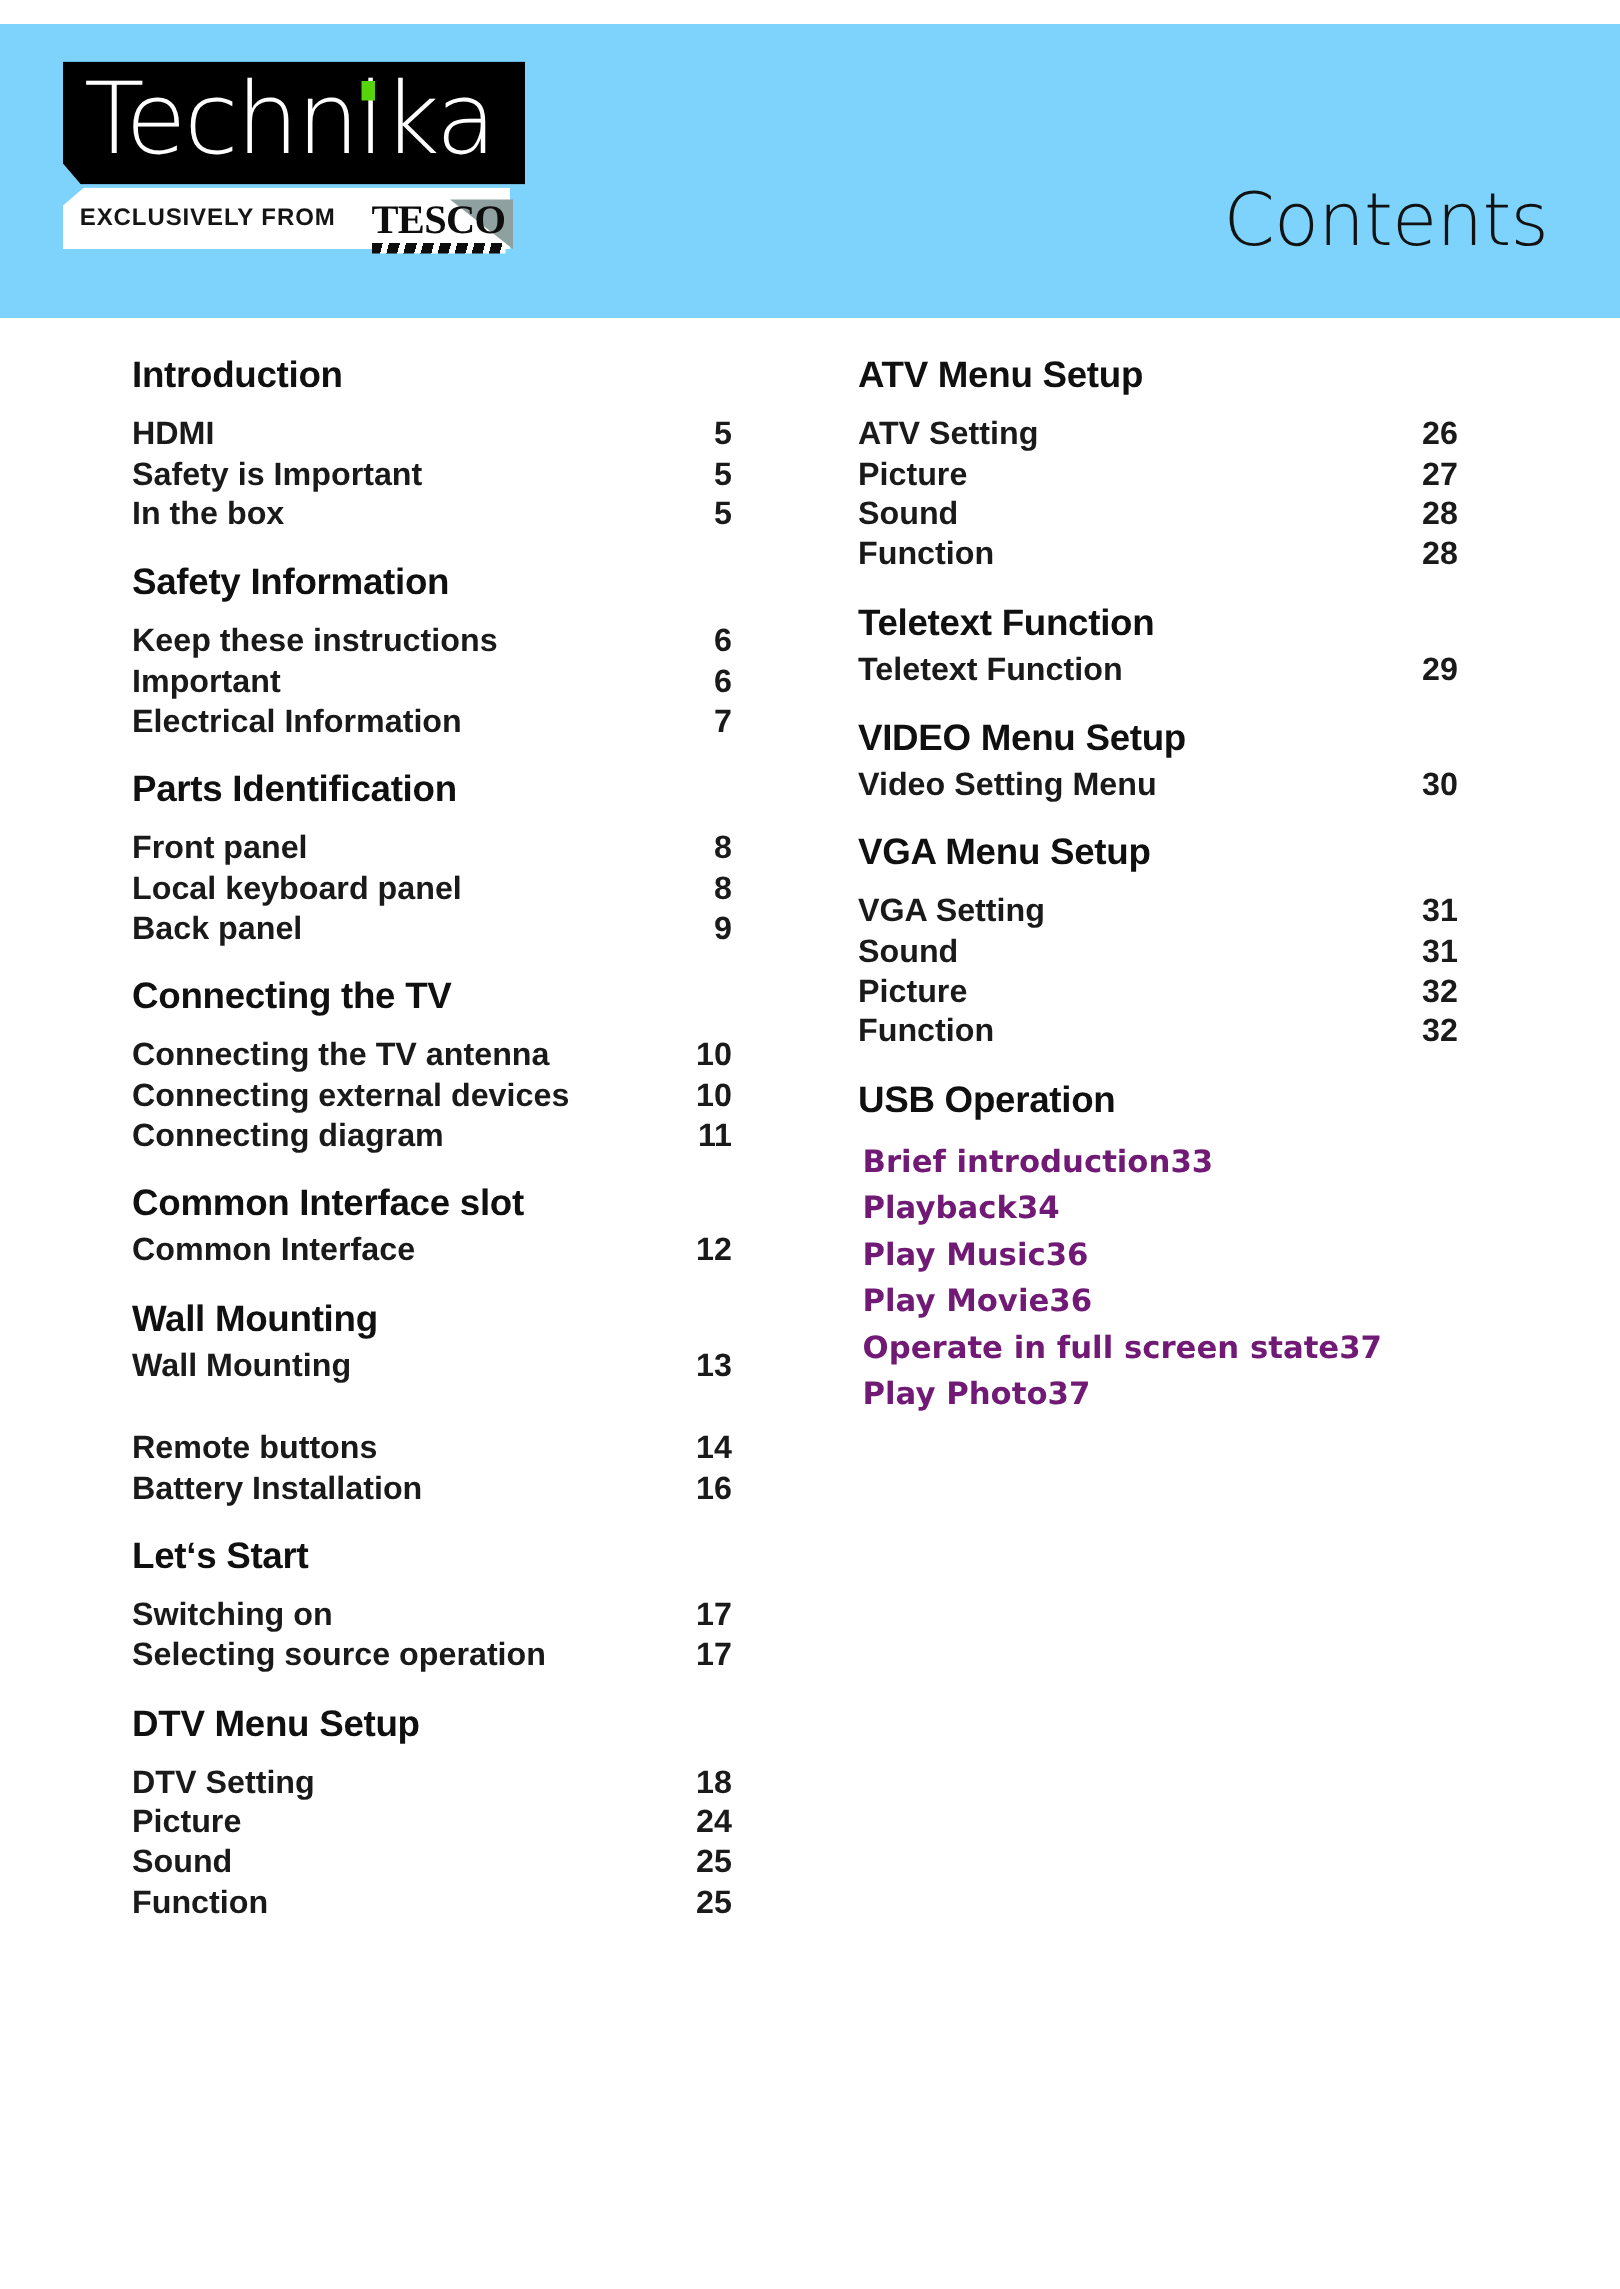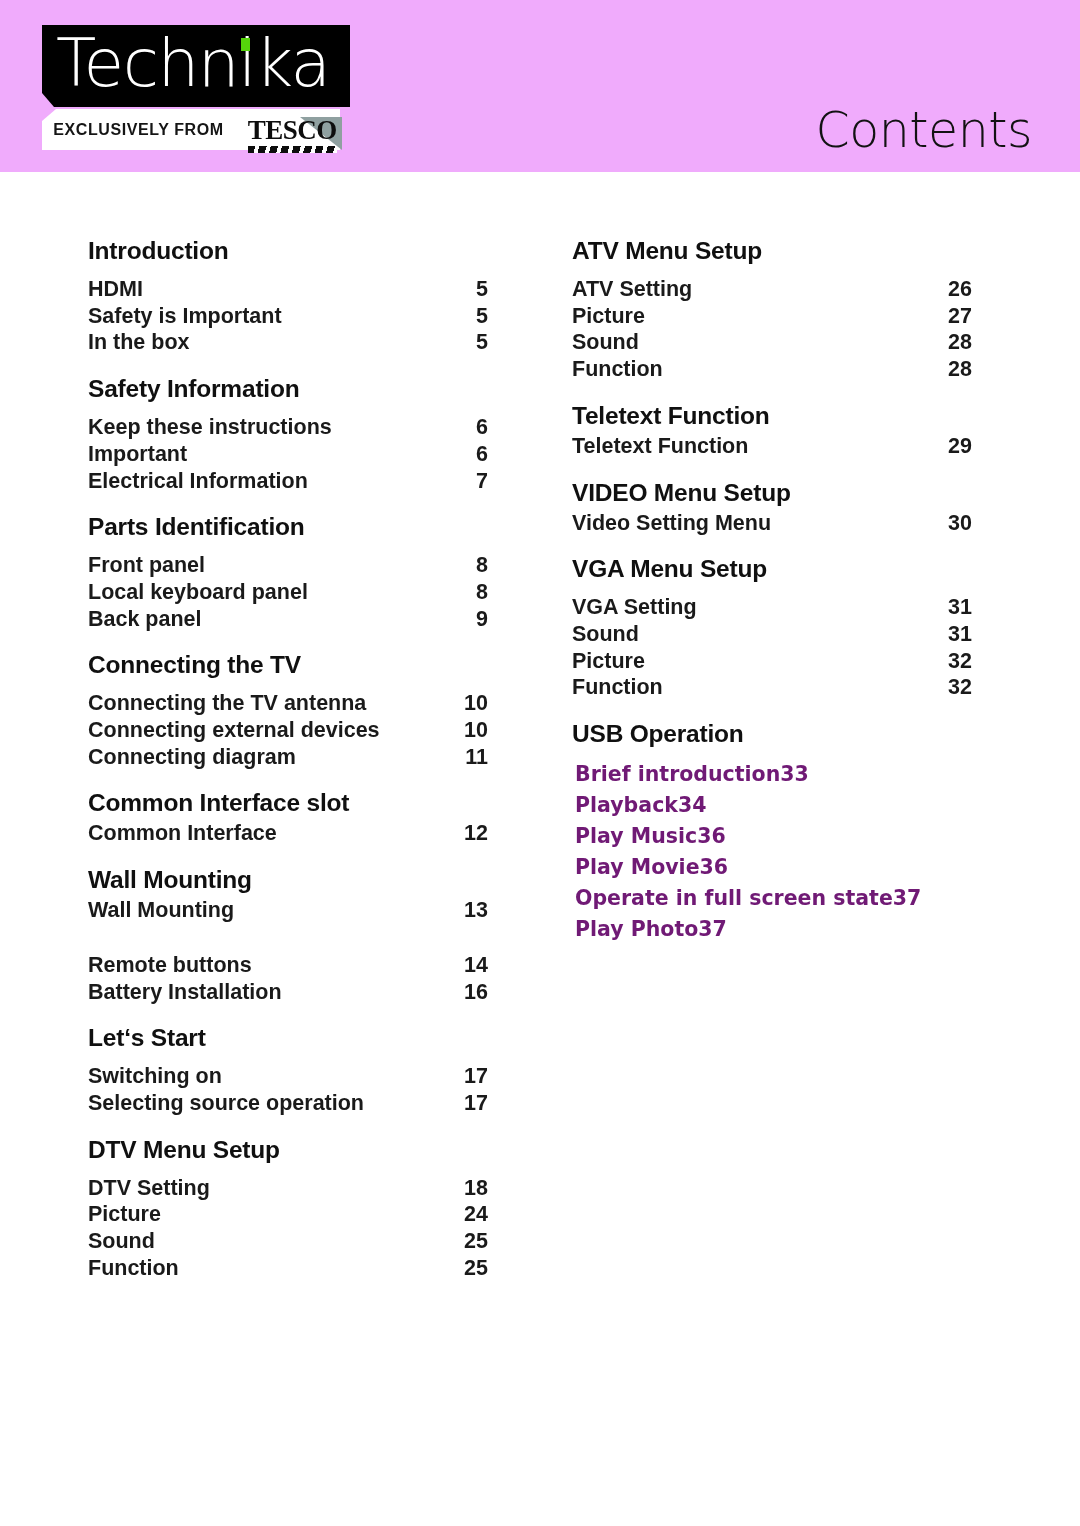--- a/index.html
+++ b/index.html
@@ -13,24 +13,24 @@
     height: 1526px;
     position: relative;
     font-family: "Liberation Sans", sans-serif;
     color: #111111;
     overflow: hidden;
   }
 
   
   #header-band {
     position: absolute;
-    left: 0; top: 0;
+    left: 0; top: 16px;
     width: 1080px;
-    height: 172px;
-    background: #f0abfc;
+    height: 196px;
+    background: #7dd3fc;
   }
 
   
   #brand-logo {
     position: absolute;
     left: 42px;
     top: 25px;
     width: 308px;
     height: 125px;
   }

